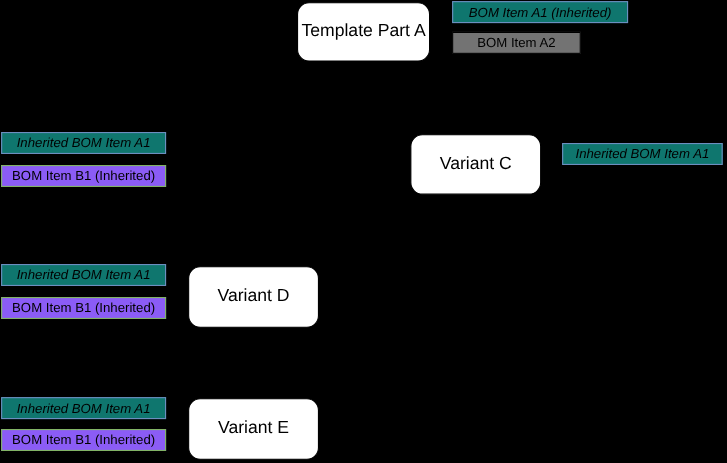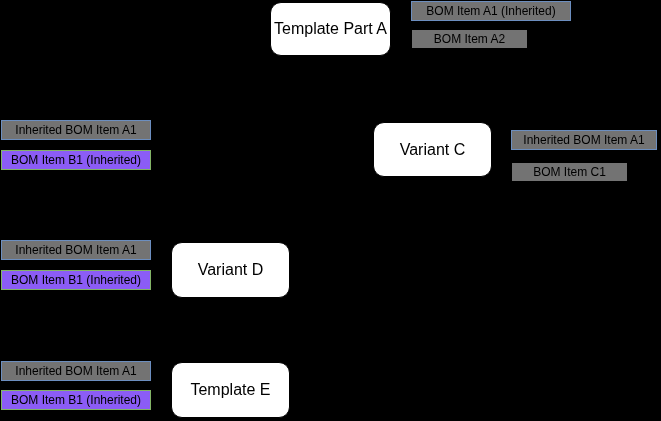--- a/index.html
+++ b/index.html
@@ -34,48 +34,47 @@
     box-sizing: border-box;
     display: flex;
     align-items: center;
     justify-content: center;
     font-size: 12px;
     color: #000000;
     white-space: nowrap;
     background: #737373;
     border: 1px solid #000000;
   }
-  .tag.blue  { background: #737373; border-color: #6c8ebf; }
+  .tag.blue  { background: #0f766e; border-color: #6c8ebf; font-style: italic; }
   .tag.green { background: #8b5cf6; border-color: #82b366; }
 </style>
 </head>
 <body>
 
 <div class="canvas">
 
   <div class="node" style="left:270px; top:2px; width:121px; height:54px;">Template Part A</div>
 
 
   <div class="node" style="left:373px; top:122px; width:119px; height:55px;text-align:center;">Variant C</div>
 
   <div class="node" style="left:171px; top:242px; width:119px; height:56px;">Variant D</div>
 
-  <div class="node" style="left:171px; top:362px; width:119px; height:56px;">Template E</div>
+  <div class="node" style="left:171px; top:362px; width:119px; height:56px;">Variant E</div>
 
   <div class="tag blue" style="left:411px; top:1px; width:160px;">BOM Item A1 (Inherited)</div>
 
   <div class="tag" style="left:411px; top:29px; width:117px;">BOM Item A2</div>
 
   <div class="tag blue" style="left:1px; top:120px; width:150px;">Inherited BOM Item A1</div>
 
   <div class="tag green" style="left:1px; top:150px; width:150px;">BOM Item B1 (Inherited)</div>
 
   <div class="tag blue" style="left:511px; top:130px; width:146px;">Inherited BOM Item A1</div>
 
-  <div class="tag" style="left:511px; top:162px; width:117px;">BOM Item C1</div>
 
   <div class="tag blue" style="left:1px; top:240px; width:150px;">Inherited BOM Item A1</div>
 
   <div class="tag green" style="left:1px; top:270px; width:150px;">BOM Item B1 (Inherited)</div>
 
 
   <div class="tag blue" style="left:1px; top:361px; width:150px;">Inherited BOM Item A1</div>
 
   <div class="tag green" style="left:1px; top:390px; width:150px;">BOM Item B1 (Inherited)</div>
 

